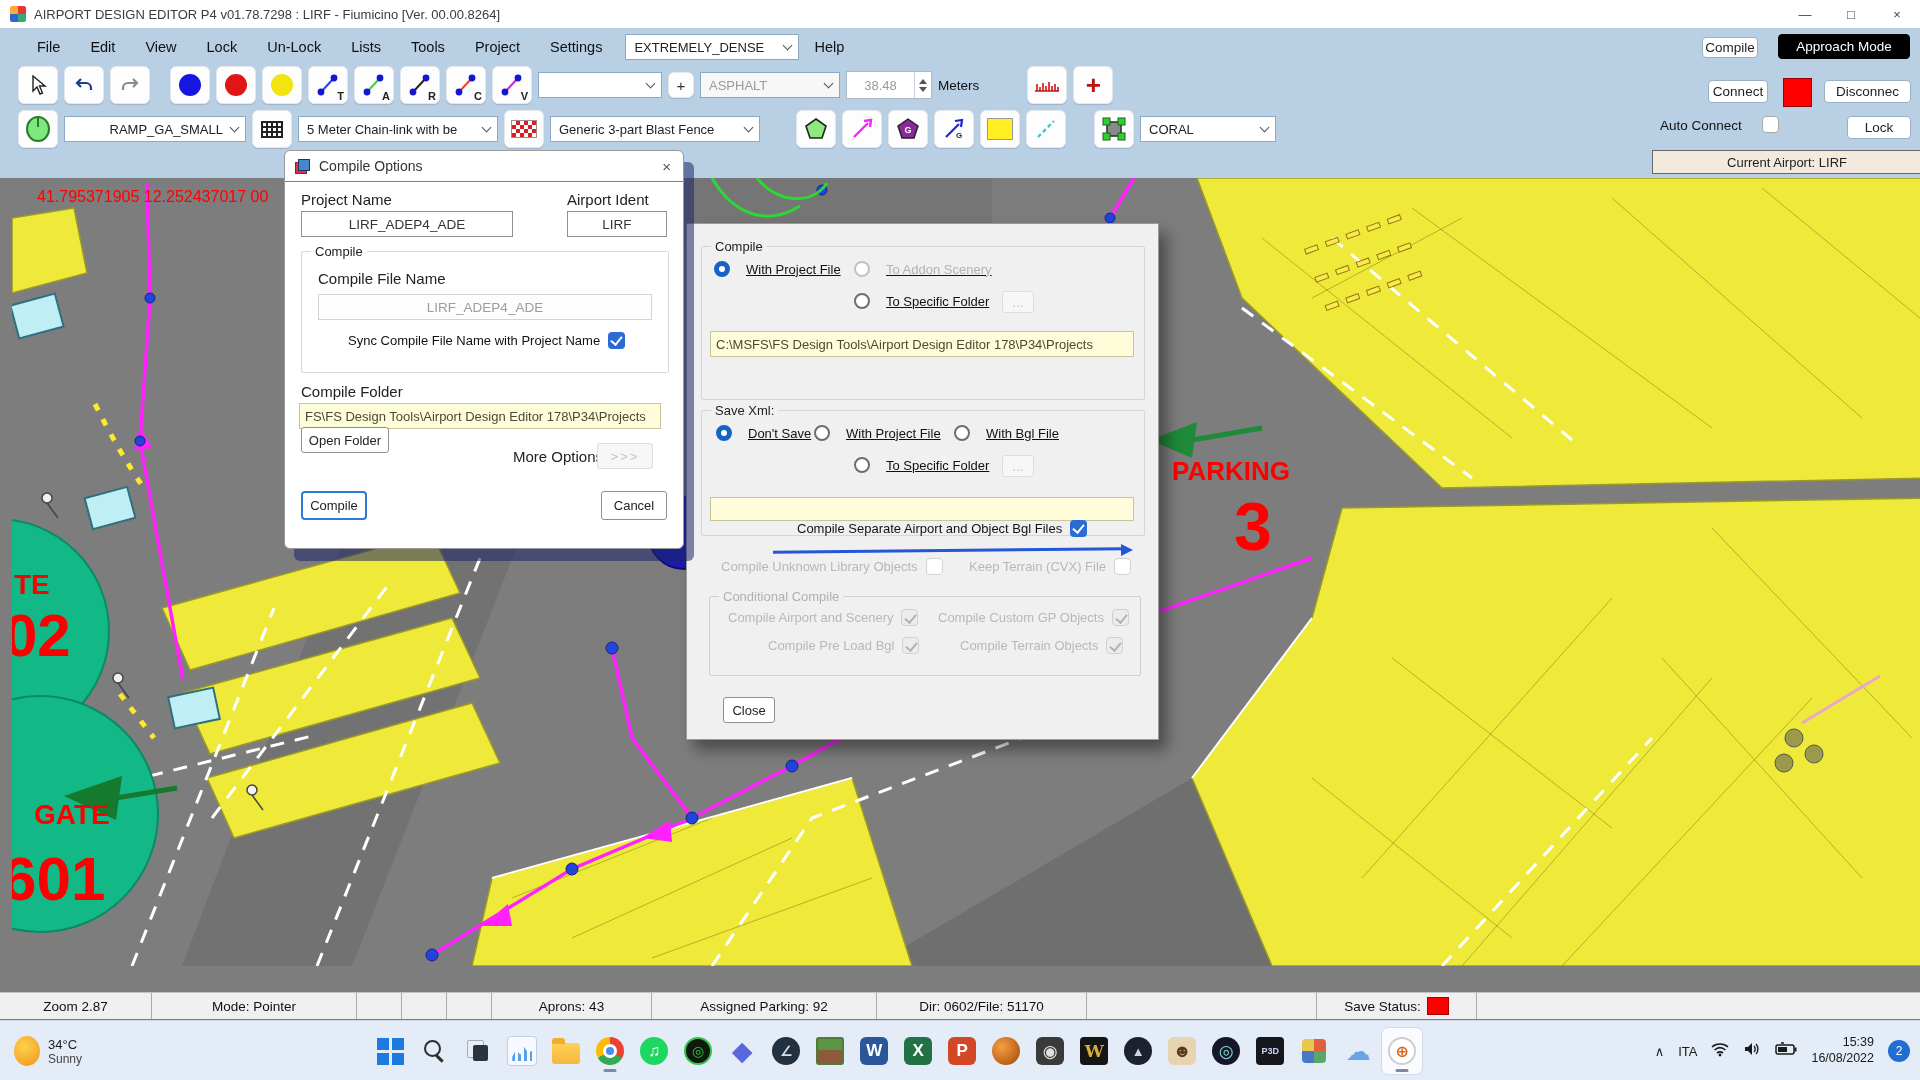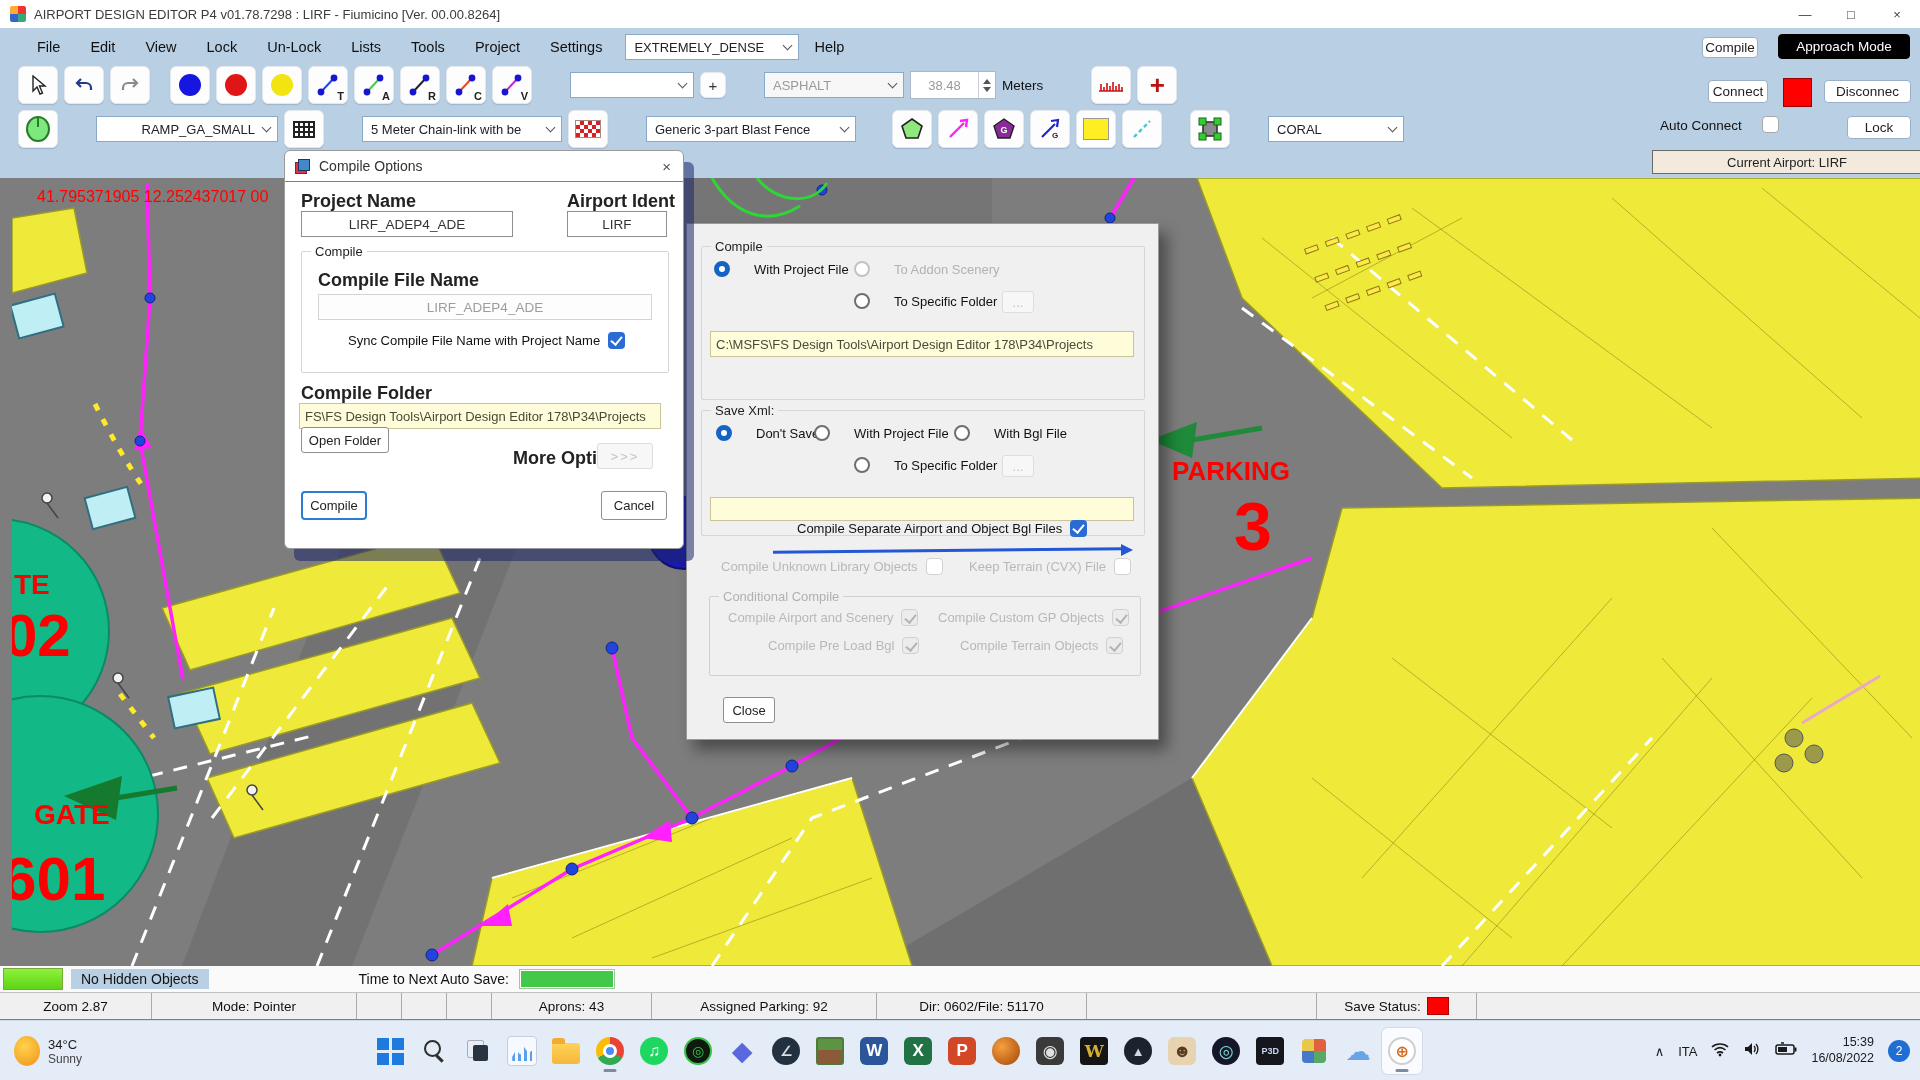--- a/index.html
+++ b/index.html
@@ -6,21 +6,21 @@
   #stage{position:relative;width:1920px;height:1080px;overflow:hidden;background:#7d7d7d;}
   
   #chrome{position:absolute;left:0;top:0;width:1920px;height:178px;background:#b9cfe4;}
   #titlebar{position:absolute;left:0;top:0;width:1920px;height:28px;background:#ffffff;display:flex;align-items:center;color:#3c3c3c;font-size:13px;}
   .app-ico{width:16px;height:16px;margin:0 8px 0 10px;border-radius:2px;
     background:conic-gradient(#e33 0 25%,#3a7 0 50%,#36c 0 75%,#fa3 0);}
   .win-ctrls{margin-left:auto;display:flex;}
   .win-ctrls span{width:46px;height:28px;display:flex;align-items:center;justify-content:center;color:#444;font-size:13px;}
   #menubar{position:absolute;left:0;top:28px;height:38px;display:flex;align-items:center;padding-left:22px;}
   .menu-item{padding:0 15px;font-size:14.5px;color:#111;}
-  .combo{background:#fff;border:1px solid #8aa8c8;height:24px;display:inline-flex;align-items:center;padding:0 22px 0 8px;font-size:13px;color:#222;position:relative;margin-left:32px;}
+  .combo{background:#fff;border:1px solid #8aa8c8;height:24px;display:inline-flex;align-items:center;padding:0 22px 0 8px;font-size:13px;color:#222;position:relative;}
   .combo::after{content:"";position:absolute;right:7px;top:7px;width:6px;height:6px;border-left:1.6px solid #555;border-bottom:1.6px solid #555;transform:rotate(-45deg);}
   .combo.disabled{color:#9a9a9a;background:#f7f7f7;}
   
   .trow{position:absolute;left:18px;display:flex;align-items:center;gap:6px;}
   #trow1{top:66px;}
   #trow2{top:110px;}
   .tbtn{width:38px;height:36px;background:#fdfdfd;border:1px solid #e3e8ee;border-radius:6px;display:flex;align-items:center;justify-content:center;box-shadow:0 1px 1px rgba(80,100,130,.25);position:relative;}
   .tbtn.sm{width:24px;height:24px;}
   .dot{border-radius:50%;width:22px;height:22px;}
   .link-letter{position:absolute;right:3px;bottom:1px;font-size:11px;color:#222;}
@@ -49,32 +49,32 @@
   
   #canvas{position:absolute;left:0;top:178px;width:1920px;height:788px;padding-left:12px;}
   
   #dlg{position:absolute;left:284px;top:150px;width:398px;height:397px;background:#fff;border:1px solid #9a9a9a;border-radius:6px;box-shadow:10px 12px 0 rgba(28,38,105,.55);z-index:20;}
   #dlg-title{height:30px;display:flex;align-items:center;border-bottom:1px solid #0ea5e9;}
   .form-ico{width:15px;height:15px;margin:0 9px 0 10px;position:relative;}
   .form-ico::before{content:"";position:absolute;left:0;bottom:0;width:10px;height:10px;background:#d34;border:1px solid #823;}
   .form-ico::after{content:"";position:absolute;right:0;top:0;width:10px;height:10px;background:#48c;border:1px solid #236;}
   #dlg-title .t{font-size:14px;color:#333;}
   #dlg-title .x{margin-left:auto;margin-right:12px;color:#555;font-size:15px;}
-  .flabel{position:absolute;font-size:18px;color:#222;font-weight:bold;}
+  .flabel{position:absolute;font-size:15px;color:#222;}
   .fbox{position:absolute;background:#fff;border:1px solid #8f8f8f;display:flex;align-items:center;justify-content:center;font-size:13.5px;color:#333;box-sizing:border-box;}
   .fbox.dis{border:1px solid #d4d4d4;color:#9d9d9d;background:#fdfdfd;}
   .fbox.yellow{background:#fffcd9;border:1px solid #c9c49a;justify-content:flex-start;padding-left:5px;white-space:nowrap;overflow:hidden;font-size:13px;color:#4a4a38;}
   .group{position:absolute;border:1px solid #d6d6d6;border-radius:2px;}
   .glabel{position:absolute;top:-8px;left:9px;font-size:13px;color:#222;padding:0 4px;background:#fff;}
   .btn{position:absolute;background:#fff;border:1px solid #8f8f8f;border-radius:3px;display:flex;align-items:center;justify-content:center;font-size:13px;color:#222;box-sizing:border-box;}
   .btn.primary{border:2px solid #2b7cd3;border-radius:4px;}
   .btn.dis{border:1px solid #ddd;background:#f7f7f7;color:#c2c2c2;}
   #panel{position:absolute;left:686px;top:223px;width:471px;height:515px;background:#f0f0f0;border:1px solid #9a9a9a;box-shadow:8px 10px 14px rgba(0,0,0,.4);z-index:15;}
   #panel .glabel{background:#f0f0f0;}
-  .radio-row{position:absolute;display:flex;align-items:center;gap:24px;font-size:13px;color:#111;}
+  .radio-row{position:absolute;display:flex;align-items:center;gap:16px;font-size:13px;color:#111;text-decoration:underline;}
   .radio-row .dim{color:#b2b2b2;}
   .chk-row{position:absolute;display:flex;align-items:center;gap:8px;font-size:13px;color:#111;}
   .chk-row.dim{color:#b8b8b8;}
   #blue-arrow{position:absolute;left:86px;top:322px;width:360px;height:8px;}
   #blue-arrow .line{position:absolute;left:0;top:3px;width:352px;height:3px;background:#2457d6;transform:rotate(-.6deg);}
   #blue-arrow .head{position:absolute;right:0;top:-2px;width:0;height:0;border-left:12px solid #2457d6;border-top:6px solid transparent;border-bottom:6px solid transparent;}
   
   #autosave{position:absolute;left:0;top:966px;width:1920px;height:26px;background:#fafafa;display:flex;align-items:center;}
   #hidden-ind{width:58px;height:20px;margin-left:3px;background:linear-gradient(#8ef23c,#5cd414);border:1px solid #7aa83a;}
   #no-hidden{background:#b9cfe4;padding:2px 10px;margin-left:8px;font-size:14px;color:#111;}
@@ -598,26 +598,20 @@
       </span>
       <span class="chk-row dim" style="left:250px;top:40px;">
         <span>Compile Terrain Objects</span>
         <span class="chk dis-on"></span>
       </span>
     </div>
 
     <button class="btn" style="left:36px;top:473px;width:52px;height:26px;">Close</button>
   </div>
 
-  <div id="autosave">
-    <span id="hidden-ind"></span>
-    <span id="no-hidden">No Hidden Objects</span>
-    <span id="autosave-lbl">Time to Next Auto Save:</span>
-    <span id="autosave-bar"></span>
-  </div>
 
   <div id="statusbar">
     <span class="scell" style="width:152px;">Zoom 2.87</span>
     <span class="scell" style="width:205px;">Mode: Pointer</span>
     <span class="scell" style="width:45px;"></span>
     <span class="scell" style="width:45px;"></span>
     <span class="scell" style="width:45px;"></span>
     <span class="scell" style="width:160px;">Aprons: 43</span>
     <span class="scell" style="width:225px;">Assigned Parking: 92</span>
     <span class="scell" style="width:210px;">Dir: 0602/File: 51170</span>

